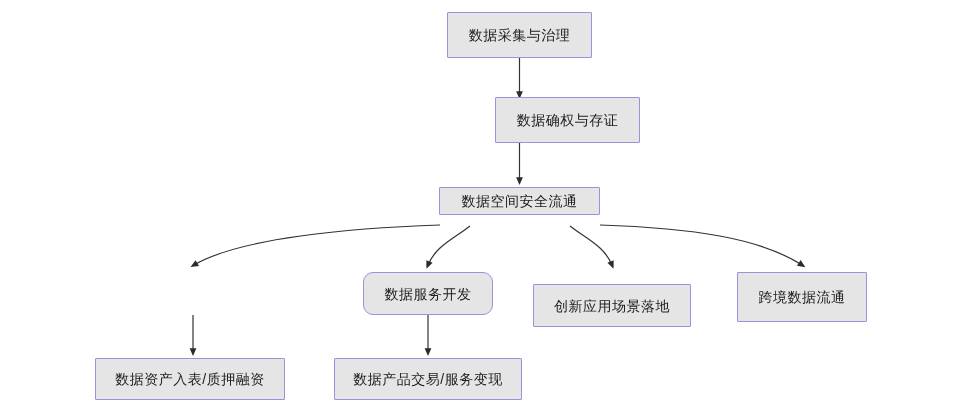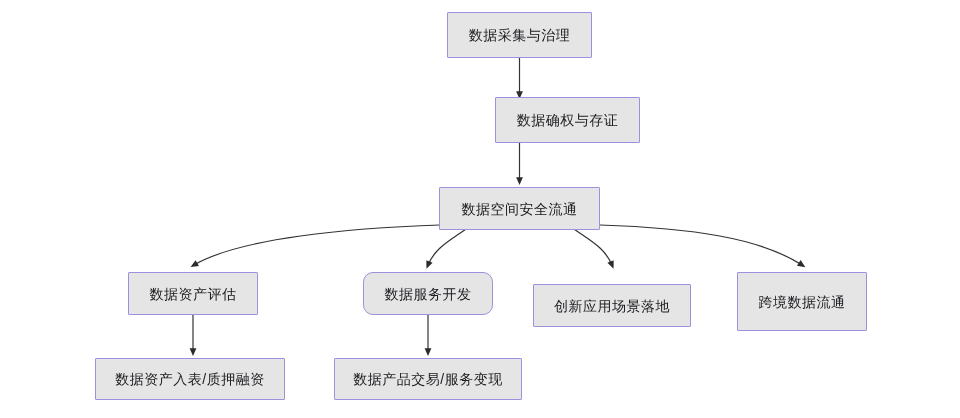--- a/index.html
+++ b/index.html
@@ -77,37 +77,34 @@
   </svg>
 
   <div class="node" style="left:447px; top:12px; width:145px; height:46px;">
     <span class="node-label">数据采集与治理</span>
   </div>
 
   <div class="node" style="left:447px; top:97px; width:145px; height:46px;margin-left:48px;">
     <span class="node-label">数据确权与存证</span>
   </div>
 
-  <div class="node" style="left:439px; top:187px; width:161px; height:43px;">
+  <div class="node" style="left:439px; top:187px; width:161px; height:28px;">
     <span class="node-label">数据空间安全流通</span>
   </div>
 
-  <div class="node" style="left:128px; top:272px; width:130px; height:43px;">
-    <span class="node-label">数据资产评估</span>
-  </div>
 
   <div class="node" style="left:363px; top:272px; width:130px; height:43px;border-radius:10px;">
     <span class="node-label">数据服务开发</span>
   </div>
 
   <div class="node" style="left:533px; top:284px; width:158px; height:43px;">
     <span class="node-label">创新应用场景落地</span>
   </div>
 
-  <div class="node" style="left:737px; top:272px; width:130px; height:59px;">
+  <div class="node" style="left:737px; top:272px; width:130px; height:50px;">
     <span class="node-label">跨境数据流通</span>
   </div>
 
   <div class="node" style="left:334px; top:358px; width:188px; height:42px;">
     <span class="node-label">数据产品交易/服务变现</span>
   </div>
 
   <div class="node" style="left:95px; top:358px; width:190px; height:42px;">
     <span class="node-label">数据资产入表/质押融资</span>
   </div>

